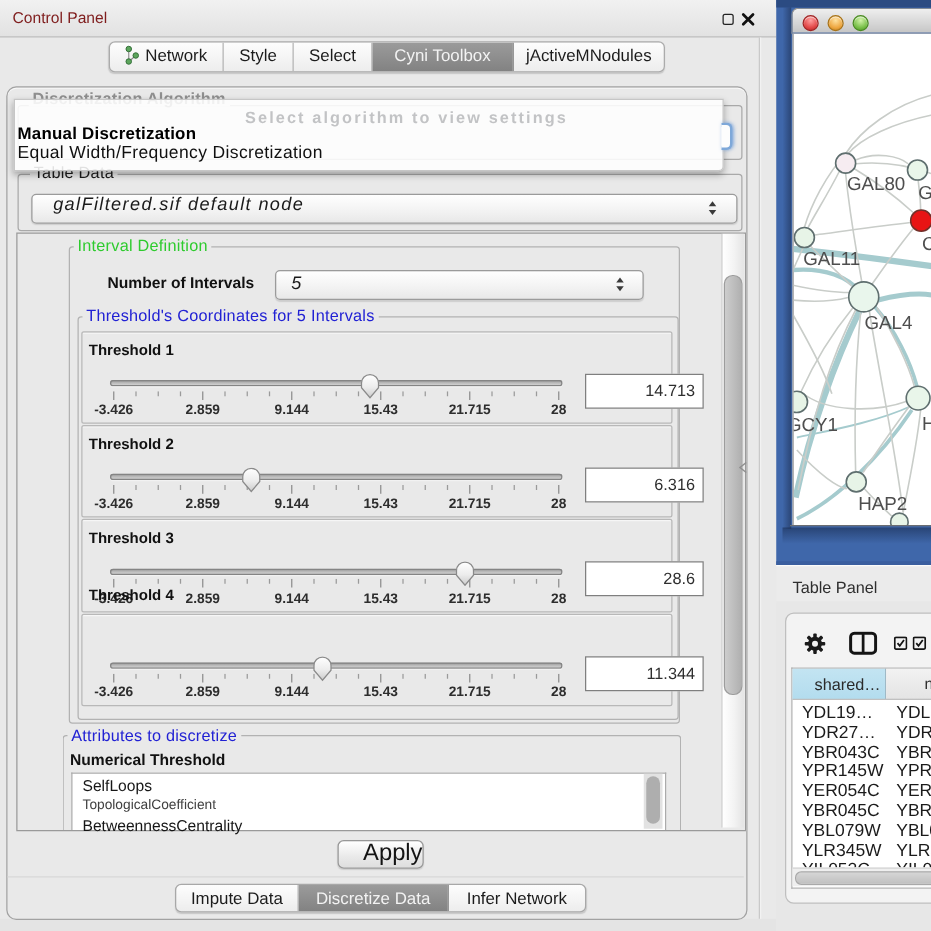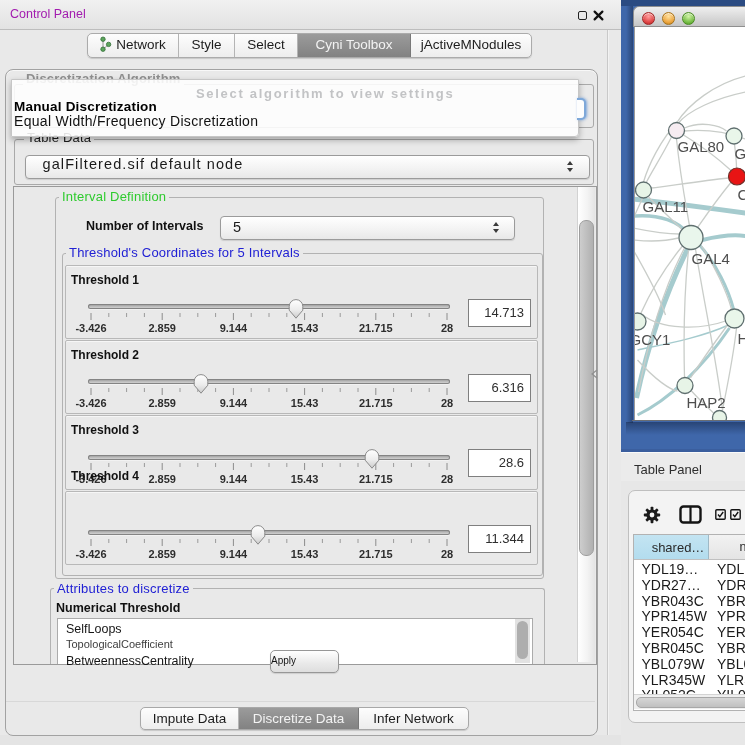--- a/index.html
+++ b/index.html
@@ -1,37 +1,37 @@
 <!DOCTYPE html>
 <html><head><meta charset="utf-8">
 <style>
 html,body{margin:0;padding:0;}
 body{width:745px;height:745px;position:relative;overflow:hidden;
  font-family:"Liberation Sans",sans-serif;background:#e4e4e4;}
 .abs{position:absolute;}
 .group{position:absolute;border:1px solid #b0b0b0;border-radius:3px;}
 .gtitle{position:absolute;font-size:13px;letter-spacing:0.2px;background:#e9e9e9;padding:0 3px;white-space:nowrap;line-height:13px;}
 .combo{position:absolute;border:1px solid #9b9b9b;border-radius:4px;
- background:linear-gradient(#ffffff,#f2f2f2 60%,#e8e8e8);box-shadow:0 1px 1px rgba(0,0,0,0.12);}
+ background:linear-gradient(#ffffff,#f2f2f2 60%,#e8e8e8);box-shadow:0 1px 1px rgba(0,0,0,0.12);font-style:italic;}
 .combo .ctext{position:absolute;font-size:14.5px;letter-spacing:1.1px;color:#1a1a1a;white-space:nowrap;}
 .arr{position:absolute;width:0;height:0;}
 .seg{position:absolute;height:100%;font-size:13.5px;color:#1c1c1c;text-align:center;
  border-right:1px solid #b4b4b4;box-sizing:border-box;}
 .tpanel{position:absolute;border:1px solid #b8b8b8;background:#e9e9e9;border-radius:2px;box-shadow:inset 0 1px 0 #f6f6f6;}
 .tlab{position:absolute;font-weight:bold;font-size:12px;color:#111;white-space:nowrap;}
 .track{position:absolute;height:5px;border-radius:3px;background:linear-gradient(#8f8f8f,#b9b9b9 45%,#dcdcdc);box-shadow:inset 0 0 0 1px #848484, 0 1px 0 #f2f2f2;}
 .slab{position:absolute;font-size:11px;font-weight:bold;color:#2d2d2d;text-align:center;width:60px;}
 .vbox{position:absolute;width:55px;height:26px;border:1px solid #7f7f7f;background:#fff;
- font-size:13px;color:#2e2e2e;text-align:right;line-height:26px;padding-right:6px;}
+ font-size:13px;color:#2e2e2e;text-align:right;line-height:26px;padding-right:6px;padding-left:32px;}
 .row{position:absolute;font-size:14px;color:#1b1b1b;white-space:nowrap;}
 </style></head><body>
 
 <div class="abs" style="left:0;top:0;width:621px;height:735px;background:#e9e9e9"></div>
 <div class="abs" style="left:0;top:0;width:621px;height:29px;background:linear-gradient(#f1f1f1,#e2e2e2);border-bottom:1px solid #bdbdbd"></div>
-<div class="abs" style="left:10px;top:7px;font-size:12.5px;color:#a21caf">Control Panel</div>
+<div class="abs" style="left:10px;top:7px;font-size:12.5px;color:#7f1d1d">Control Panel</div>
 <div class="abs" style="left:578px;top:11px;width:7px;height:7px;border:1.6px solid #222;border-radius:2px"></div>
 <svg class="abs" style="left:593px;top:10px" width="11" height="11">
     <path d="M1.6,1.6 L9.4,9.4 M9.4,1.6 L1.6,9.4" stroke="#111" stroke-width="2.2" stroke-linecap="round"></path>
   </svg>
 <div class="abs" style="left:87px;top:32.5px;width:443px;height:23px;border:1px solid #ababab;border-radius:5px;background:linear-gradient(#fdfdfd,#ededed);box-shadow:0 1px 1px rgba(0,0,0,0.15);overflow:hidden">
 <div class="seg" style="left:0px;width:91px;line-height:22px;"><svg width="12" height="16" style="vertical-align:-3px;margin-right:4px">
         <path d="M3,3.5 L3,13.5 M3.4,13 L8.4,8.6" stroke="#8a8a8a" stroke-width="0.9"></path>
         <circle cx="3" cy="3.2" r="2.2" fill="#5ca55c" stroke="#35703a" stroke-width="0.8"></circle>
         <circle cx="8.6" cy="8.4" r="2.2" fill="#5ca55c" stroke="#35703a" stroke-width="0.8"></circle>
         <circle cx="3" cy="13.2" r="2.2" fill="#5ca55c" stroke="#35703a" stroke-width="0.8"></circle>
@@ -239,21 +239,21 @@
 <div class="vbox" style="left:468px;top:524.7px">11.344</div>
 <div class="abs" style="left:50px;top:588px;width:493px;height:75px;border:1px solid #b2b2b2;border-bottom:none;border-radius:3px 3px 0 0"></div>
 <div class="gtitle" style="left:54px;top:581.5px;color:#2121d4">Attributes to discretize</div>
 <div class="abs" style="left:56px;top:600.5px;font-weight:bold;font-size:12.5px;color:#111">Numerical Threshold</div>
 <div class="abs" style="left:57px;top:617.5px;width:474px;height:45.5px;border:1px solid #ababab;border-bottom:none;background:#fff"></div>
 <div class="abs" style="left:515px;top:618.5px;width:15px;height:44.5px;background:#e2e2e2"></div>
 <div class="abs" style="left:517px;top:620.5px;width:11px;height:38px;border-radius:5.5px;background:#aeaeae"></div>
 <div class="abs" style="left:66px;top:621.5px;font-size:12.5px;color:#161616">SelfLoops</div>
 <div class="abs" style="left:66px;top:637.5px;font-size:11px;color:#404040">TopologicalCoefficient</div>
 <div class="abs" style="left:66px;top:653.5px;font-size:12.5px;color:#161616">BetweennessCentrality</div>
-<div class="abs" style="left:270px;top:650px;width:67px;height:21px;border:1px solid #979797;border-radius:5px;background:linear-gradient(#ffffff,#e9e9e9 60%,#dedede);font-size:10px;color:#141414;text-align:left;line-height:20px;box-shadow:0 1px 1px rgba(0,0,0,0.12)">Apply</div>
+<div class="abs" style="left:270px;top:672px;width:67px;height:21px;border:1px solid #979797;border-radius:5px;background:linear-gradient(#ffffff,#e9e9e9 60%,#dedede);font-size:19px;color:#141414;text-align:right;line-height:20px;box-shadow:0 1px 1px rgba(0,0,0,0.12)">Apply</div>
 <div class="abs" style="left:6px;top:700.5px;width:589px;height:1px;background:#d8d8d8"></div>
 <div class="abs" style="left:140px;top:706.5px;width:327px;height:21.5px;border:1px solid #a8a8a8;border-radius:5px;background:linear-gradient(#fdfdfd,#ededed);box-shadow:0 1px 1px rgba(0,0,0,0.15);overflow:hidden">
 <div class="seg" style="left:0px;width:98px;line-height:21px;">Impute Data</div>
 <div class="seg" style="left:218px;width:109px;line-height:21px;border-right:none;">Infer Network</div>
 <div class="seg" style="left:98px;width:120px;line-height:21px;background:linear-gradient(#9b9b9b,#828282);color:#f3f3f3;border-right:1px solid #787878;">Discretize Data</div>
 </div>
 <svg class="abs" style="left:591px;top:369px" width="7" height="10">
     <path d="M6,1 L1,5 L6,9" stroke="#8f8f8f" stroke-width="1.2" fill="none"></path>
   </svg>
 <div class="abs" style="left:11px;top:79px;width:566px;height:56px;background:rgba(255,255,255,0.87);border:1px solid #c6c6c6;border-radius:0 0 4px 0;box-shadow:0 3px 6px rgba(0,0,0,0.30)"></div>

